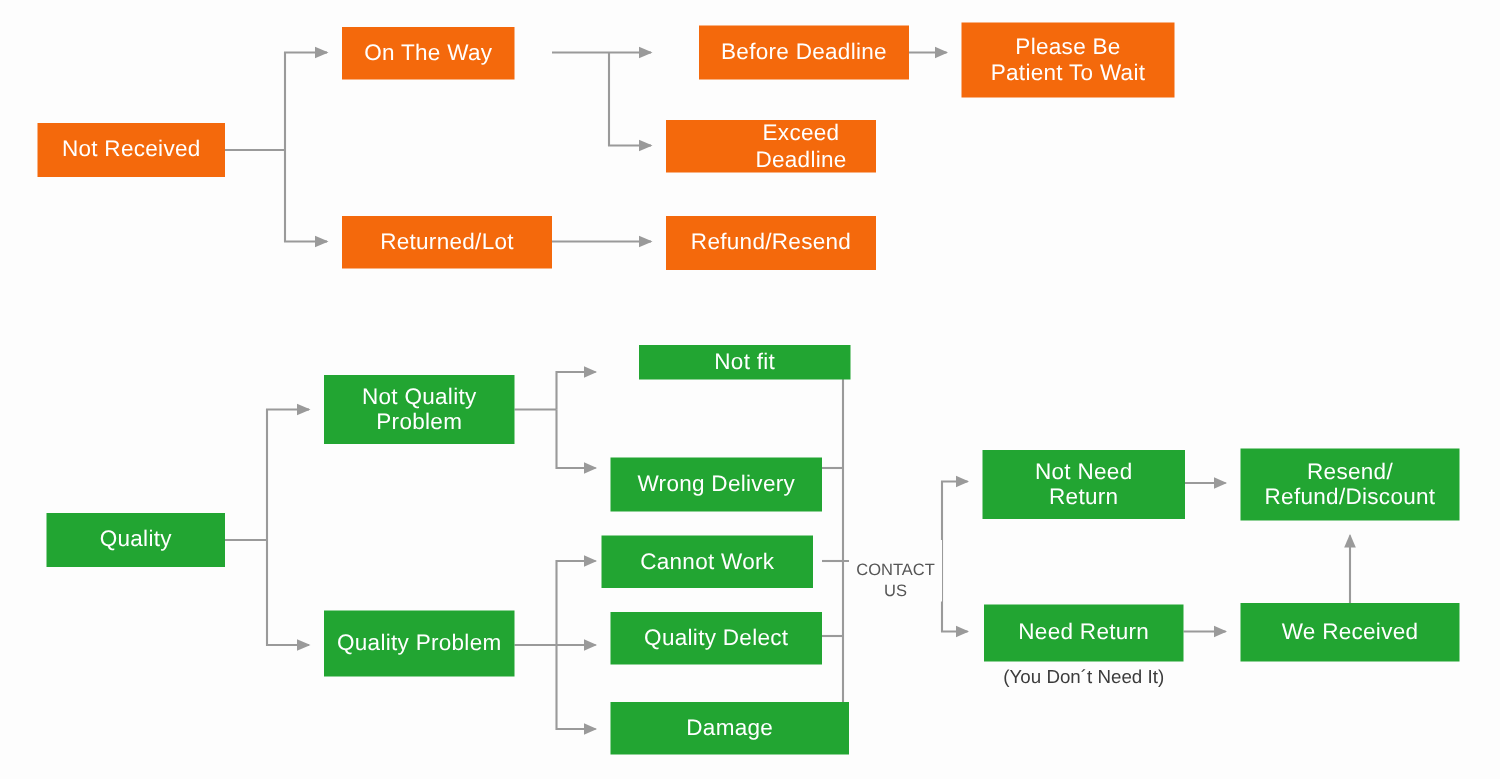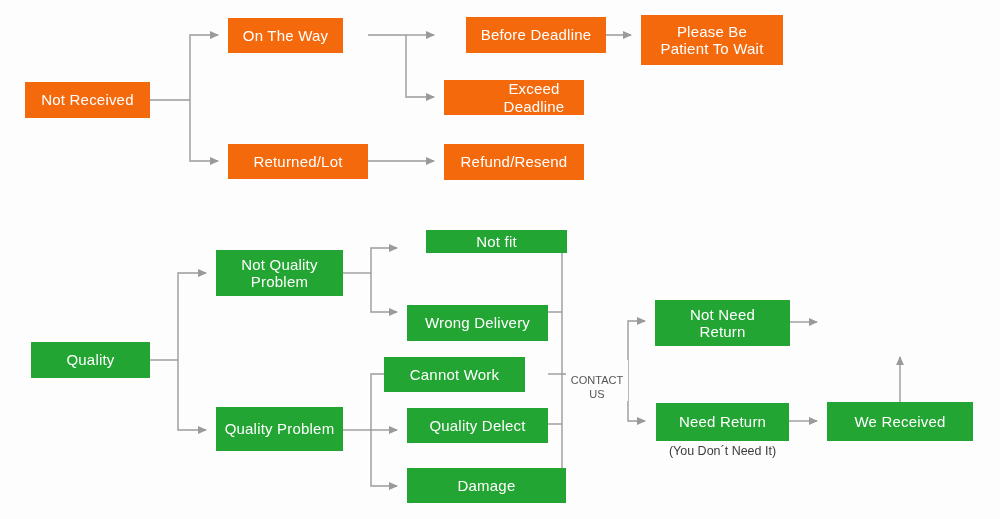--- a/index.html
+++ b/index.html
@@ -161,41 +161,45 @@
   </div>
 
   <div class="node green" style="left:426px; top:230px; width:141px; height:23px;">
     <span>Not fit</span>
   </div>
 
   <div class="node green" style="left:407px; top:294px; width:141px; height:36px;margin-top:11px;">
     <span>Wrong Delivery</span>
   </div>
 
-  <div class="node green" style="left:384px; top:357px; width:141px; height:35px;">
+  <div class="node green" style="left:401px; top:357px; width:141px; height:35px;">
     <span>Cannot Work</span>
   </div>
 
   <div class="node green" style="left:407px; top:408px; width:141px; height:35px;">
     <span>Quality Delect</span>
   </div>
 
   <div class="node green" style="left:407px; top:468px; width:159px; height:35px;align-items:center;">
     <span>Damage</span>
   </div>
 
   <div class="node green" style="left:655px; top:300px; width:135px; height:46px;">
     <span>Not Need
 Return</span>
   </div>
 
   <div class="node green" style="left:656px; top:403px; width:133px; height:38px;">
     <span>Need Return</span>
   </div>
 
+  <div class="node green" style="left:827px; top:299px; width:146px; height:48px;">
+    <span>Resend/
+Refund/Discount</span>
+  </div>
 
   <div class="node green" style="left:827px; top:402px; width:146px; height:39px;">
     <span>We Received</span>
   </div>
 
   <div class="edge-label" style="left:566px; top:360px; width:58px;">
     <span>CONTACT
 US</span>
   </div>
 

